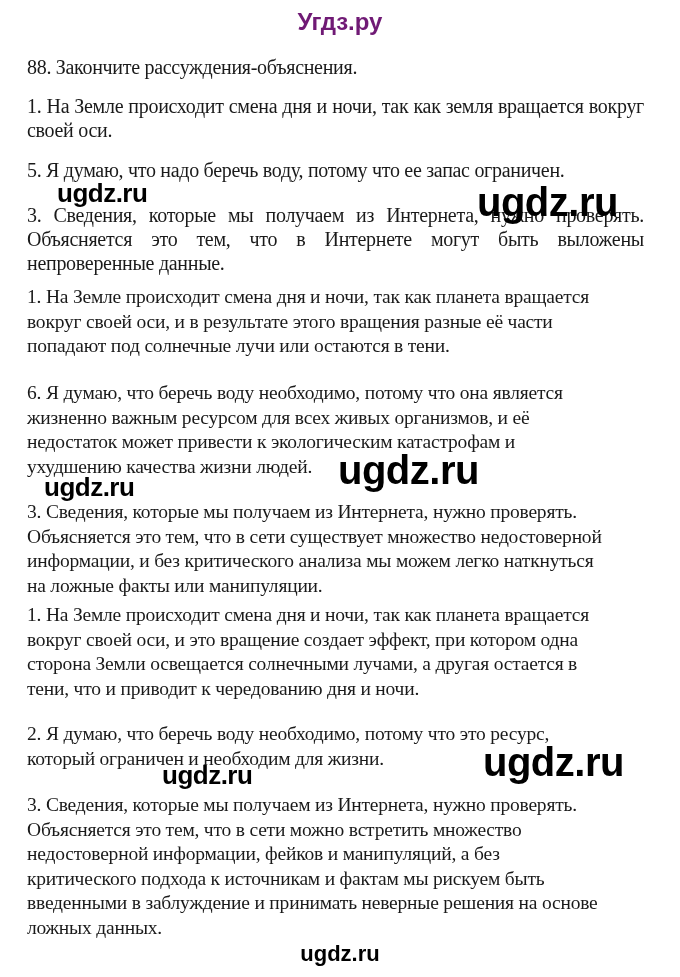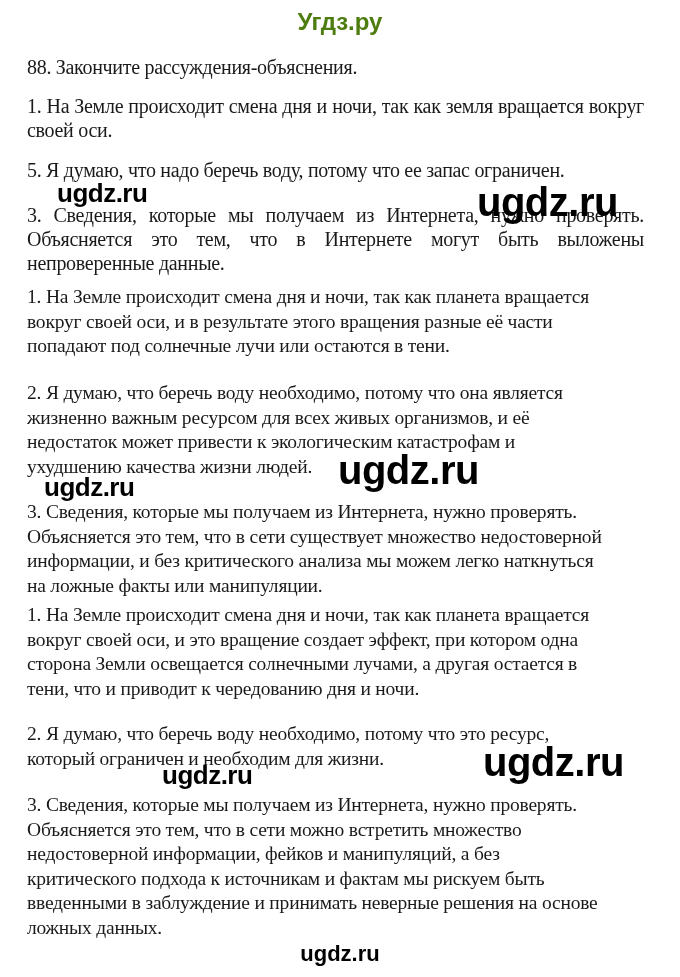--- a/index.html
+++ b/index.html
@@ -1,18 +1,18 @@
 <!DOCTYPE html>
 <html><head>
   <meta charset="utf-8">
   <style>
     html, body { margin: 0; padding: 0; background: #ffffff; }
     body { width: 680px; height: 977px; position: relative; overflow: hidden; color: #1a1a1a; }
     .header { position: absolute; top: 8px; left: 0; width: 680px; text-align: center;
-      font-family: "Liberation Sans", sans-serif; font-weight: bold; font-size: 24px; color: #4d7c0f; }
+      font-family: "Liberation Sans", sans-serif; font-weight: bold; font-size: 24px; color: #701a75; }
     .footer { position: absolute; top: 941px; left: 0; width: 680px; text-align: center;
       font-family: "Liberation Sans", sans-serif; font-weight: bold; font-size: 22px; color: #000; }
     .para { position: absolute; left: 27px; font-family: "Liberation Serif", serif; color: #1a1a1a; margin: 0; }
     .small { font-size: 20px; line-height: 24px; letter-spacing: -0.3px; }
     .small.just { text-align: justify; text-align-last: left; width: 617px; }
     .big { font-size: 19.5px; line-height: 24.5px; letter-spacing: -0.2px; white-space: pre-line; }
     .wm { position: absolute; font-family: "Liberation Sans", sans-serif; font-weight: bold; color: #000; letter-spacing: -0.5px; }
     .wm-s { font-size: 26px; }
     .wm-l { font-size: 40px; }
   </style>
@@ -23,21 +23,21 @@
 
 <p class="para small" style="top:55px;">88. Закончите рассуждения-объяснения.</p>
 
 <p class="para small just" style="top:94px;">1. На Земле происходит смена дня и ночи, так как земля вращается вокруг своей оси.</p>
 <p class="para small just" style="top:158px;">5. Я думаю, что надо беречь воду, потому что ее запас ограничен.</p>
 <p class="para small just" style="top:203px;">3. Сведения, которые мы получаем из Интернета, нужно проверять. Объясняется это тем, что в Интернете могут быть выложены непроверенные данные.</p>
 
 <p class="para big" style="top:285px;">1. На Земле происходит смена дня и ночи, так как планета вращается
 вокруг своей оси, и в результате этого вращения разные её части
 попадают под солнечные лучи или остаются в тени.</p>
-<p class="para big" style="top:381px;">2. Я думаю, что беречь воду необходимо, потому что она является
+<p class="para big" style="top:381px;">6. Я думаю, что беречь воду необходимо, потому что она является
 жизненно важным ресурсом для всех живых организмов, и её
 недостаток может привести к экологическим катастрофам и
 ухудшению качества жизни людей.</p>
 <p class="para big" style="top:500px;">3. Сведения, которые мы получаем из Интернета, нужно проверять.
 Объясняется это тем, что в сети существует множество недостоверной
 информации, и без критического анализа мы можем легко наткнуться
 на ложные факты или манипуляции.</p>
 
 <p class="para big" style="top:603px;">1. На Земле происходит смена дня и ночи, так как планета вращается
 вокруг своей оси, и это вращение создает эффект, при котором одна

